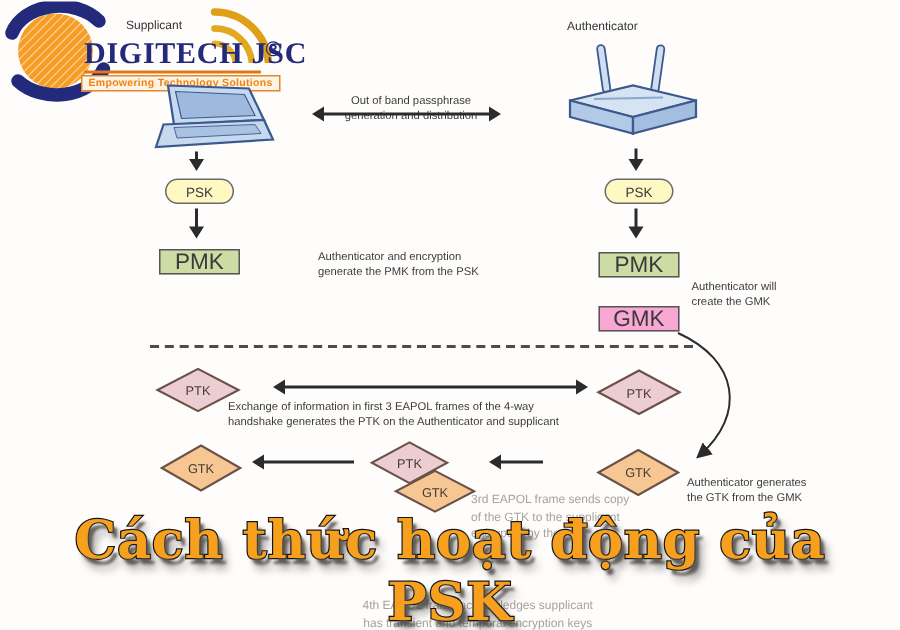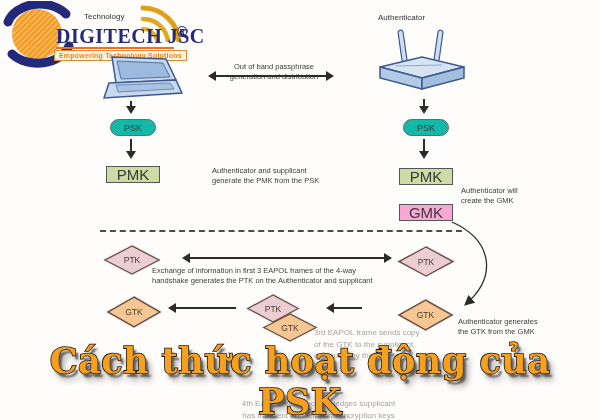--- a/index.html
+++ b/index.html
@@ -3,21 +3,21 @@
 <meta charset="utf-8">
 <style>
   html,body{margin:0;padding:0;background:#fff;}
   #stage{position:relative;width:600px;height:420px;background:#fefdfc;overflow:hidden;
          font-family:"Liberation Sans",sans-serif;color:#3a3a3a;}
   .abs{position:absolute;}
   .small{font-size:7.5px;line-height:1.35;color:#3c3c3c;white-space:pre-line;}
   .center{text-align:center;margin-top:16px;}
   .actor-label{font-size:8px;color:#333;}
   
-  .oval{border:1.5px solid #6a6a6a;border-radius:9px;background:#14b8a6;
+  .oval{border:1.5px solid #6a6a6a;border-radius:9px;background:#fef9c3;
         display:flex;align-items:center;justify-content:center;font-size:9px;color:#3a3a3a;}
   .keyrect{border:1.5px solid #565656;display:flex;align-items:center;justify-content:center;
         font-size:15px;color:#3a3a3a;}
   .pmk{background:#ccdca4;}
   .gmk{background:#f9a8d4;}
   .diamond{position:absolute;}
   .diamond svg{position:absolute;left:0;top:0;width:100%;height:100%;}
   .diamond span{position:absolute;inset:0;display:flex;align-items:center;justify-content:center;
         font-size:8.5px;color:#463a34;}
   .fill-ptk{fill:#eccdd2;stroke:#6b5147;stroke-width:1.5;}
@@ -68,21 +68,21 @@
   <svg class="abs" style="left:133px;top:0" width="62" height="42" viewBox="0 0 62 42">
     <path d="M10 8 A 36 36 0 0 1 46 42" stroke="#dfa018" stroke-width="5" fill="none" stroke-linecap="round"></path>
     <path d="M10 19 A 25 25 0 0 1 35 42" stroke="#e2a81f" stroke-width="4.5" fill="none" stroke-linecap="round"></path>
     <path d="M10 29 A 14 14 0 0 1 24 42" stroke="#e5ae26" stroke-width="4" fill="none" stroke-linecap="round"></path>
   </svg>
   <div class="abs brand" style="left:56px;top:25px">DIGITECH JSC</div>
   <div class="abs reg" style="left:177px;top:24px">®</div>
   <div class="abs brand-underline" style="left:56px;top:47px;width:118px"></div>
   <div class="abs ribbon" style="left:54px;top:50px">Empowering Technology Solutions</div>
 
-  <div class="abs actor-label" style="left:84px;top:12px">Technology</div>
+  <div class="abs actor-label" style="left:84px;top:12px">Supplicant</div>
   <div class="abs actor-label" style="left:378px;top:13px">Authenticator</div>
 
   <svg class="abs" style="left:96px;top:56px" width="88" height="50" viewBox="0 0 88 50">
     <polygon points="16,1 70,3 80,24 20,27" fill="#c7d9ee" stroke="#3c5a8e" stroke-width="1.5"></polygon>
     <polygon points="21,5 67,7 74,21 25,23" fill="#9db9dd" stroke="#3c5a8e" stroke-width=".8"></polygon>
     <polygon points="13,27 80,24 86,37 8,42" fill="#c7d9ee" stroke="#3c5a8e" stroke-width="1.5"></polygon>
     <polygon points="20,29 74,27 78,33 22,36" fill="#aac2e2" stroke="#3c5a8e" stroke-width=".6"></polygon>
   </svg>
   <svg class="abs" style="left:376px;top:27px" width="92" height="72" viewBox="0 0 92 72">
     <g stroke="#3c5a8e" stroke-width="1.2" fill="#cfdef0">
@@ -101,21 +101,21 @@
 
   <div class="varrow" style="left:130px;top:101px;height:10px"></div>
   <div class="varrow" style="left:423px;top:99px;height:12px"></div>
   <div class="abs oval" style="left:110px;top:119px;width:44px;height:15px">PSK</div>
   <div class="abs oval" style="left:403px;top:119px;width:44px;height:15px">PSK</div>
 
   <div class="varrow" style="left:130px;top:139px;height:17px"></div>
   <div class="varrow" style="left:423px;top:139px;height:17px"></div>
   <div class="abs keyrect pmk" style="left:106px;top:166px;width:52px;height:15px">PMK</div>
   <div class="abs keyrect pmk" style="left:399px;top:168px;width:52px;height:15px">PMK</div>
-  <div class="abs small" style="left:212px;top:166px;width:140px">Authenticator and supplicant
+  <div class="abs small" style="left:212px;top:166px;width:140px">Authenticator and encryption
 generate the PMK from the PSK</div>
 
   <div class="abs keyrect gmk" style="left:399px;top:204px;width:52px;height:15px">GMK</div>
   <div class="abs small" style="left:461px;top:186px;width:80px">Authenticator will
 create the GMK</div>
 
   <div class="dashline" style="left:100px;top:230px;width:362px"></div>
 
   <div class="diamond" style="left:103px;top:245px;width:58px;height:30px">
     <svg viewBox="0 0 60 32" preserveAspectRatio="none">

